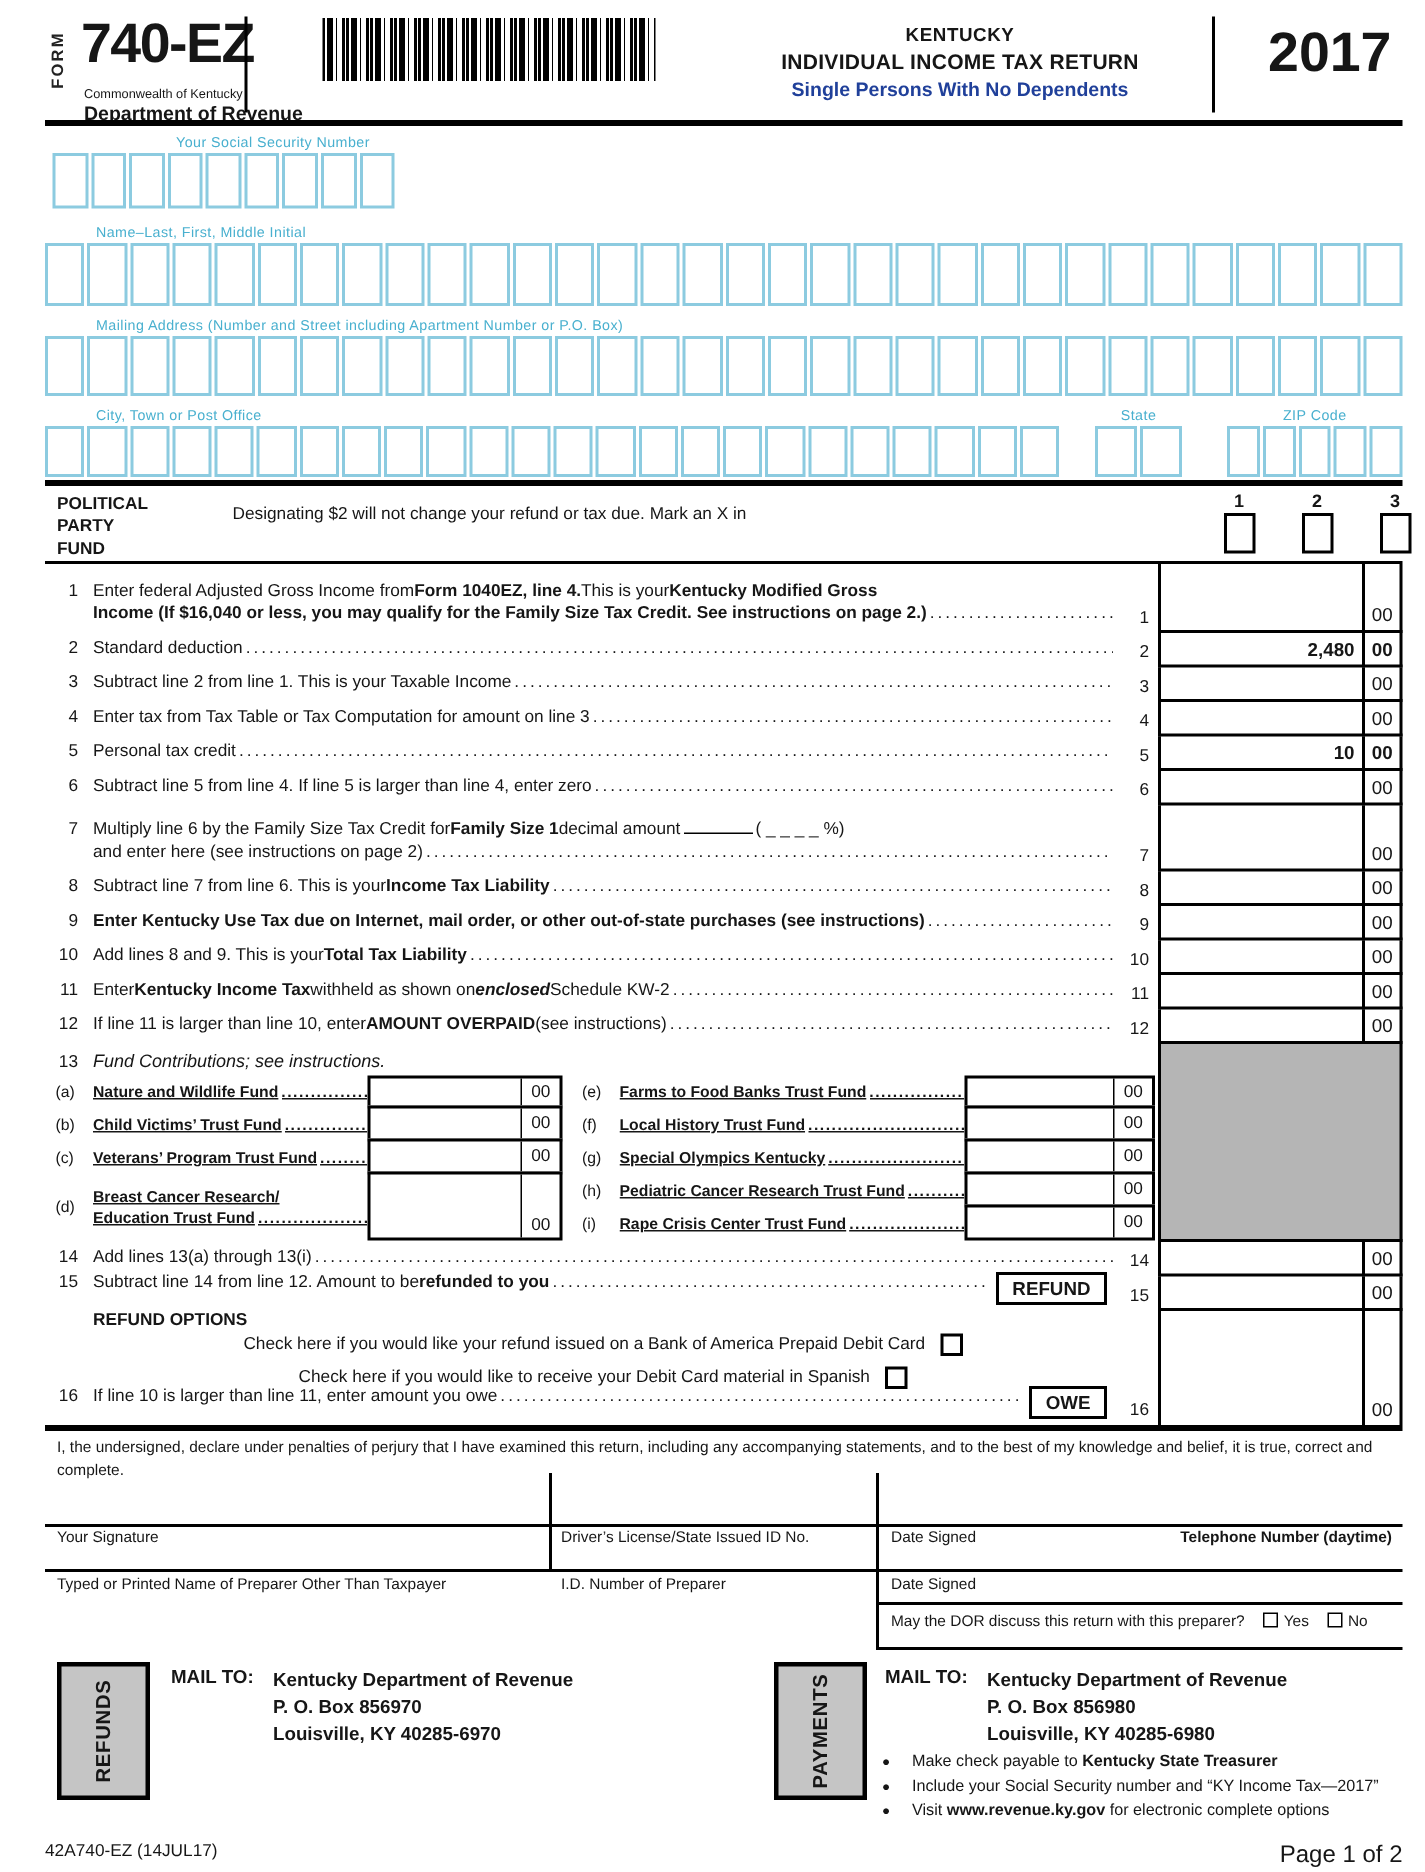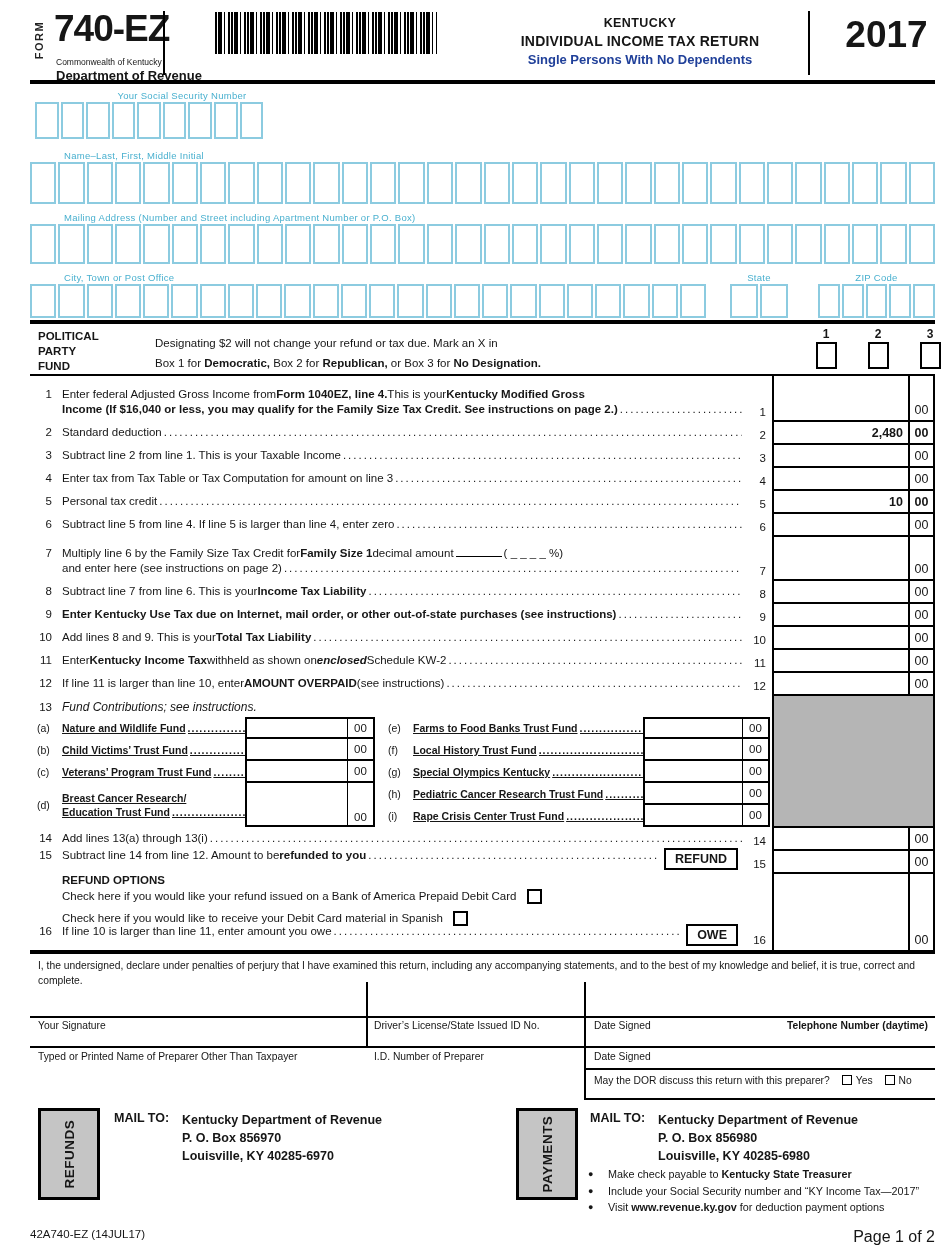--- a/index.html
+++ b/index.html
@@ -62,21 +62,21 @@
   .flabel { flex:1; font-size:10.5px; font-weight:bold; display:flex; flex-direction:column; justify-content:center; line-height:1.3; overflow:hidden; }
   .flabel .tl { align-items:baseline;text-decoration:underline; }
   .flabel .leader { letter-spacing:1px; }
   .fboxwrap { flex:none; display:flex; border:2px solid #000; margin-top:-2px; background:#fff; }
   .frow:first-child .fboxwrap { margin-top:0; }
   .fval { flex:1; }
   .fc { width:26px; border-left:1.8px solid #000; font-size:11.5px; display:flex; align-items:center; justify-content:center; }
   .fboxwrap.tall .fc { align-items:flex-end; padding-bottom:2px; }
   
   .opt-title { font-weight:bold; font-size:11.5px; }
-  .opt-line { font-size:11.5px; line-height:1.9; display:flex; align-items:center; }
+  .opt-line { font-size:11.5px; line-height:1.9; display:flex; align-items:center;justify-content:center; }
   .chk { display:inline-block; width:15px; height:15px; border:2.2px solid #000; margin-left:10px; background:#fff; flex:none; }
 
   
   #signature { position:absolute; left:30px; top:952px; width:905px; height:150px; font-size:10.3px; }
   .sig-statement { position:absolute; left:8px; top:6px; width:884px; line-height:1.5; }
   .sig-hline { position:absolute; height:1.8px; background:#000; }
   .sig-vline { position:absolute; width:1.8px; background:#000; }
   .sig-label { position:absolute; white-space:nowrap; }
   .sig-chk { display:inline-block; width:10px; height:10px; border:1.6px solid #000; vertical-align:-1px; margin:0 4px 0 12px; }
 
@@ -242,21 +242,20 @@
   </div>
 
 <div id="political">
   <div class="pol-title">
     <div>POLITICAL</div>
     <div>PARTY</div>
     <div>FUND</div>
   </div>
   <div class="pol-text">
     <div>Designating $2 will not change your refund or tax due. Mark an X in</div>
-    <div id="pol-line2"><span>Box 1 for </span><span class="b ">Democratic,</span><span> Box 2 for </span><span class="b ">Republican,</span><span> or Box 3 for </span><span class="b ">No Designation.</span></div>
   </div>
   <div id="pol-boxes">
       <div class="pol-box-group" style="left: 783px; top: 3px;">
         <div class="pol-box-num">1</div>
         <div class="pol-box"></div>
       </div>
       <div class="pol-box-group" style="left: 835px; top: 3px;">
         <div class="pol-box-num">2</div>
         <div class="pol-box"></div>
       </div>
@@ -677,19 +676,19 @@
       <div class="b-row">
         <span class="b-dot">●</span>
         <span><span>Make check payable to </span><span class="b ">Kentucky State Treasurer</span></span>
       </div>
       <div class="b-row">
         <span class="b-dot">●</span>
         <span><span>Include your Social Security number and “KY Income Tax—2017”</span></span>
       </div>
       <div class="b-row">
         <span class="b-dot">●</span>
-        <span><span>Visit </span><span class="b ">www.revenue.ky.gov</span><span> for deduction payment options</span></span>
+        <span><span>Visit </span><span class="b ">www.revenue.ky.gov</span><span> for electronic complete options</span></span>
       </div>
     </div>
 </div>
 
 <div id="footer-left">42A740-EZ (14JUL17)</div>
 <div id="footer-right">Page 1 of 2</div>
 
 </body></html>

